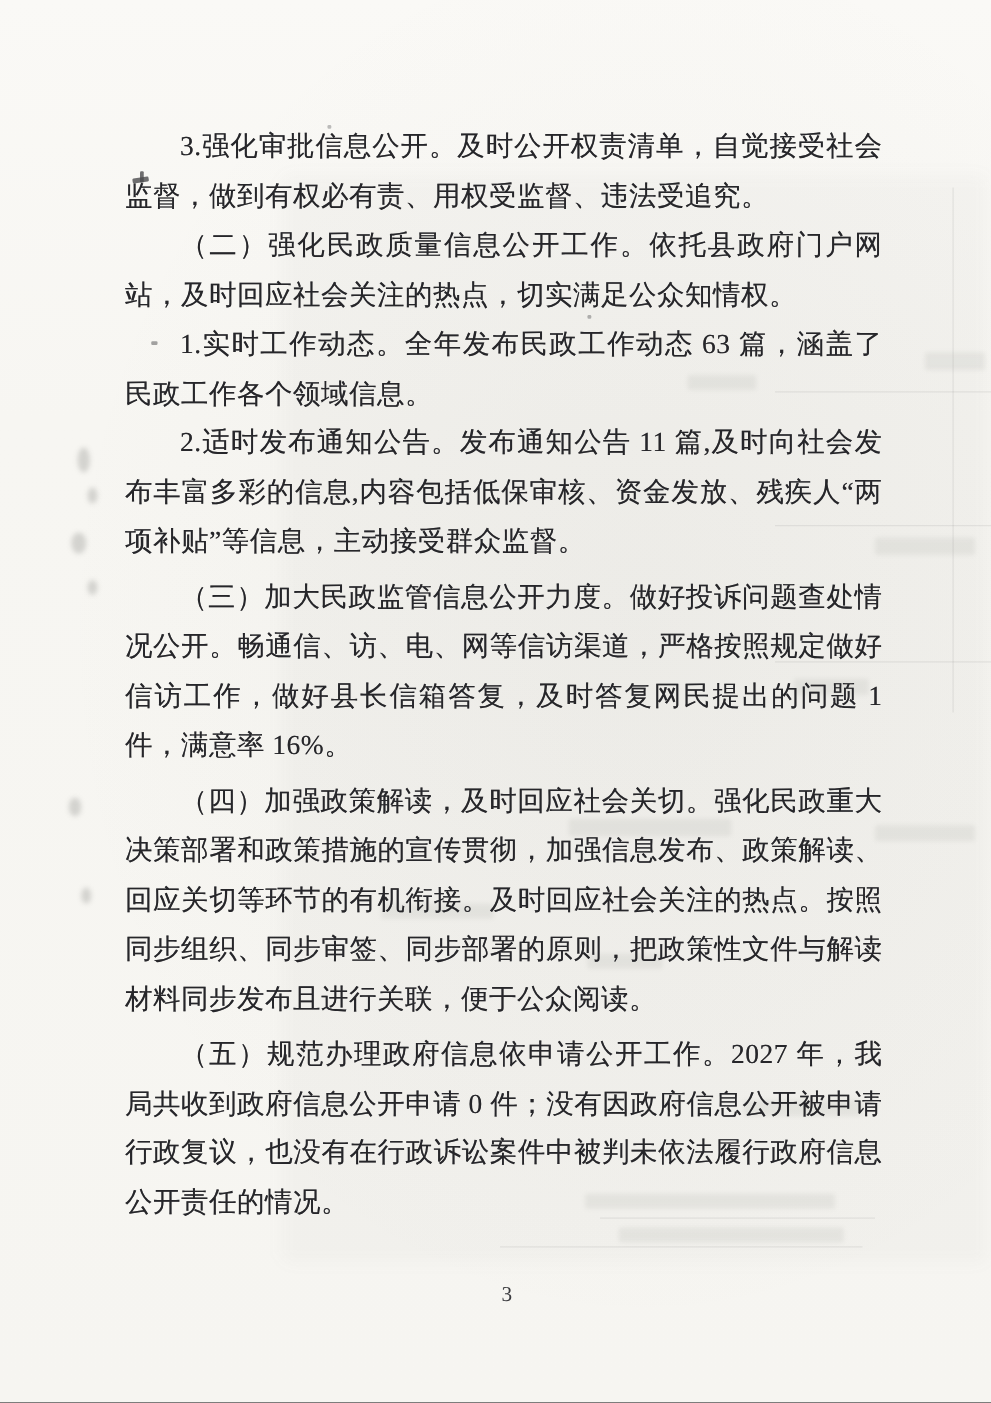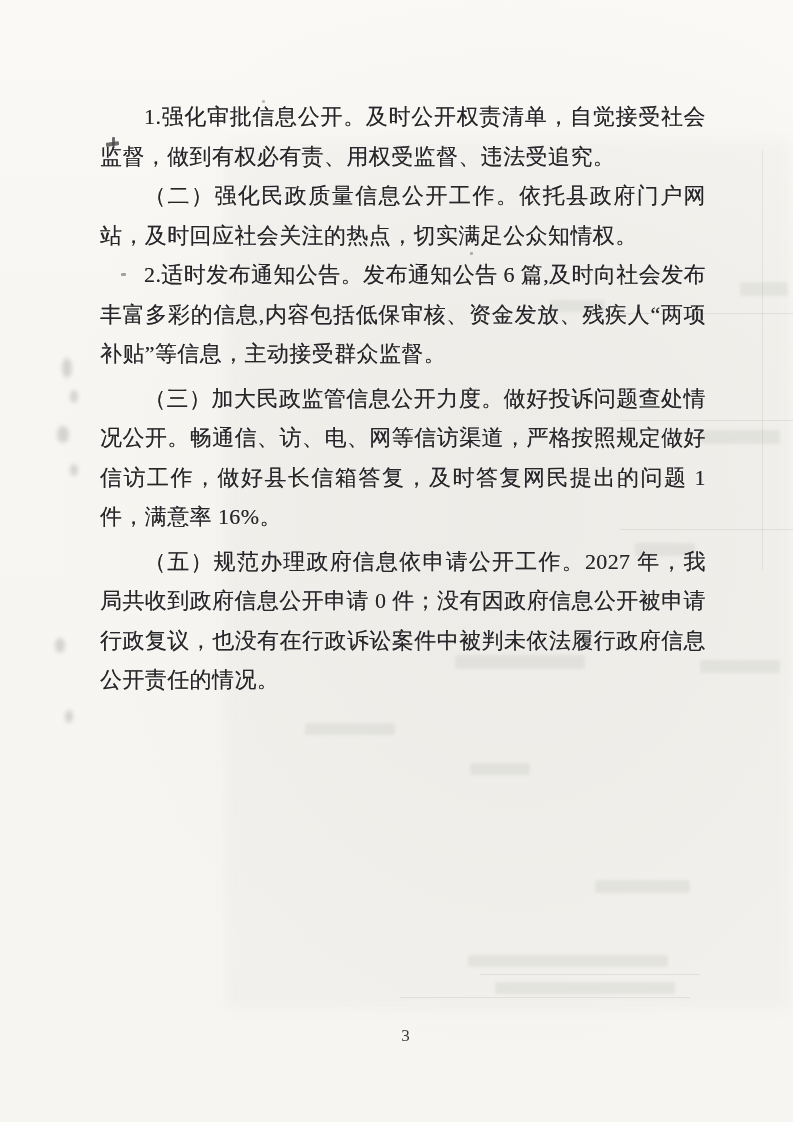--- a/index.html
+++ b/index.html
@@ -114,24 +114,26 @@
   <div class="smudge" style="left:70px; top:464px; width:8px; height:12px;"></div>
   <div class="smudge" style="left:55px; top:638px; width:10px; height:15px;"></div>
   <div class="smudge" style="left:65px; top:710px; width:8px; height:13px;"></div>
   <div class="speck" style="left:106px; top:142px; width:13px; height:4px; transform:rotate(-8deg);"></div>
   <div class="speck" style="left:112px; top:137px; width:3px; height:9px;"></div>
   <div class="speck" style="left:121px; top:273px; width:5px; height:3px; opacity:0.5;"></div>
   <div class="speck" style="left:470px; top:252px; width:3px; height:3px; opacity:0.4;"></div>
   <div class="speck" style="left:262px; top:100px; width:3px; height:3px; opacity:0.35;"></div>
 
   <main class="content">
-    <p>1.强化审批信息公开。及时公开权责清单，自觉接受社会监督，做到有权必有责、用权受监督、违法受追究。</p>
+    <p>3.强化审批信息公开。及时公开权责清单，自觉接受社会监督，做到有权必有责、用权受监督、违法受追究。</p>
     <p>（二）强化民政质量信息公开工作。依托县政府门户网站，及时回应社会关注的热点，切实满足公众知情权。</p>
-    <p>2.适时发布通知公告。发布通知公告 6 篇,及时向社会发布丰富多彩的信息,内容包括低保审核、资金发放、残疾人“两项补贴”等信息，主动接受群众监督。</p>
+    <p>1.实时工作动态。全年发布民政工作动态 63 篇，涵盖了民政工作各个领域信息。</p>
+    <p>2.适时发布通知公告。发布通知公告 11 篇,及时向社会发布丰富多彩的信息,内容包括低保审核、资金发放、残疾人“两项补贴”等信息，主动接受群众监督。</p>
     <p class="gap">（三）加大民政监管信息公开力度。做好投诉问题查处情况公开。畅通信、访、电、网等信访渠道，严格按照规定做好信访工作，做好县长信箱答复，及时答复网民提出的问题 1 件，满意率 16%。</p>
+    <p class="gap">（四）加强政策解读，及时回应社会关切。强化民政重大决策部署和政策措施的宣传贯彻，加强信息发布、政策解读、回应关切等环节的有机衔接。及时回应社会关注的热点。按照同步组织、同步审签、同步部署的原则，把政策性文件与解读材料同步发布且进行关联，便于公众阅读。</p>
     <p class="gap">（五）规范办理政府信息依申请公开工作。2027 年，我局共收到政府信息公开申请 0 件；没有因政府信息公开被申请行政复议，也没有在行政诉讼案件中被判未依法履行政府信息公开责任的情况。</p>
   </main>
 
   <footer class="footer">
     <span class="page-number">3</span>
   </footer>
 
 </div>
 
 </body></html>

